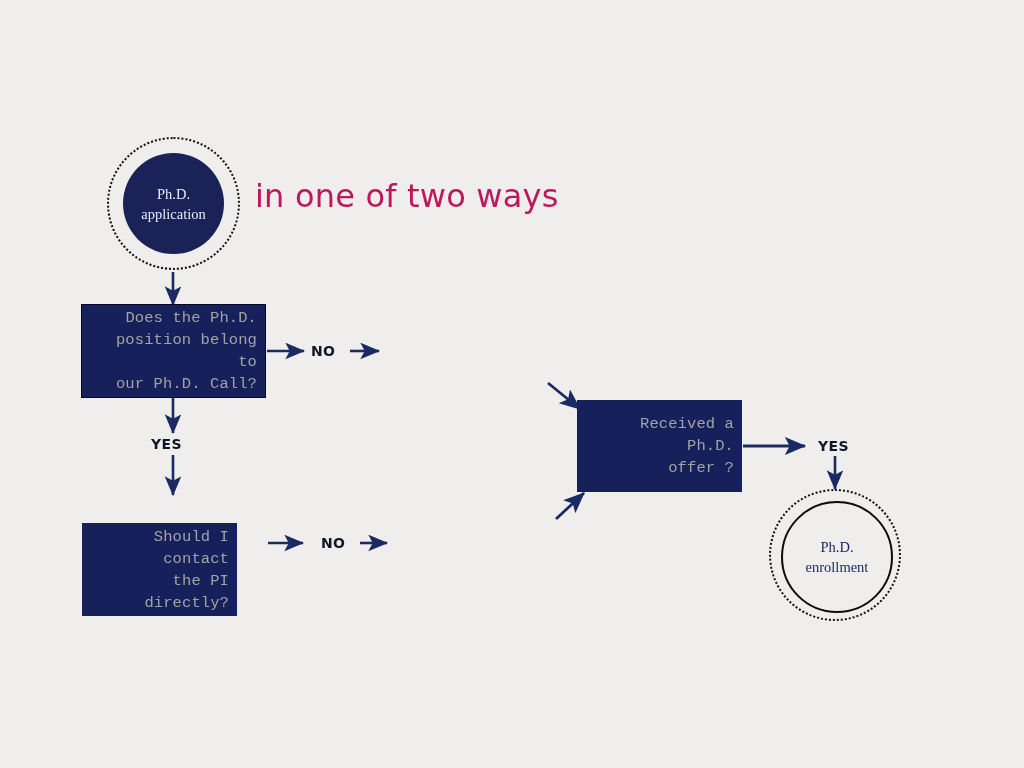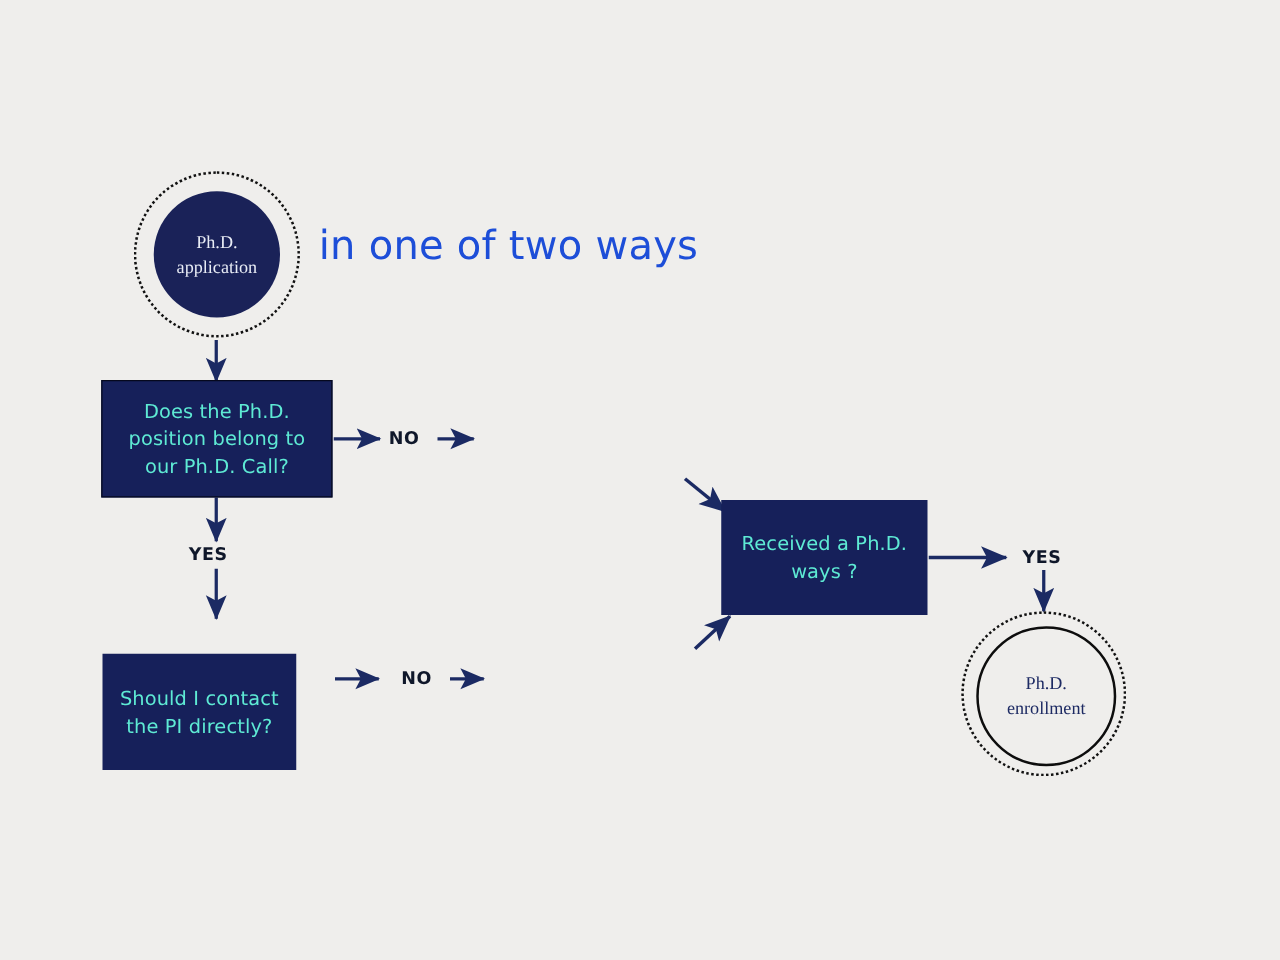--- a/index.html
+++ b/index.html
@@ -26,29 +26,30 @@
     width: 1024px;
     height: 768px;
     pointer-events: none;
   }
 
   
   .node-box {
     position: absolute;
     box-sizing: border-box;
     background: #16205a;
-    color: #5eead4;
+    color: #a3a3a3;
     display: flex;
     align-items: center;
     justify-content: center;
-    text-align: center;
+    text-align: right;
     font-size: 15.5px;
     line-height: 1.42;
     letter-spacing: 0.1px;
     padding: 4px 8px;
+    font-family: Liberation Mono, monospace;
   }
   .node-box.outlined {
     border: 1.5px solid #05081e;
   }
   .node-box .txt {
     display: block;
     white-space: pre-line;
   }
   .node-box .txt.link {
     text-decoration: underline;
@@ -103,21 +104,21 @@
     font-weight: bold;
     color: #0f172a;
     letter-spacing: 0.4px;
     white-space: nowrap;
   }
 
   
   .headline {
     position: absolute;
     font-size: 32px;
-    color: #1d4ed8;
+    color: #be185d;
     font-weight: normal;
     letter-spacing: 0.2px;
     white-space: nowrap;
   }
 </style>
 </head>
 <body>
 
 <div id="canvas">
 
@@ -169,21 +170,21 @@
 
 
   <div class="node-box" style="left:82px; top:523px; width:155px; height:93px;">
     <span class="txt">Should I contact
 the PI directly?</span>
   </div>
 
 
   <div class="node-box" style="left:577px; top:400px; width:165px; height:92px;">
     <span class="txt">Received a Ph.D.
-ways ?</span>
+offer ?</span>
   </div>
 
   <div class="terminator end" style="left:769px; top:489px; width:132px; height:132px;">
     <span class="dotted-ring"></span>
     <span class="inner-disc" style="left:12px; top:12px; width:108px; height:108px;">
       <span class="txt">Ph.D.
 enrollment</span>
     </span>
   </div>
 

